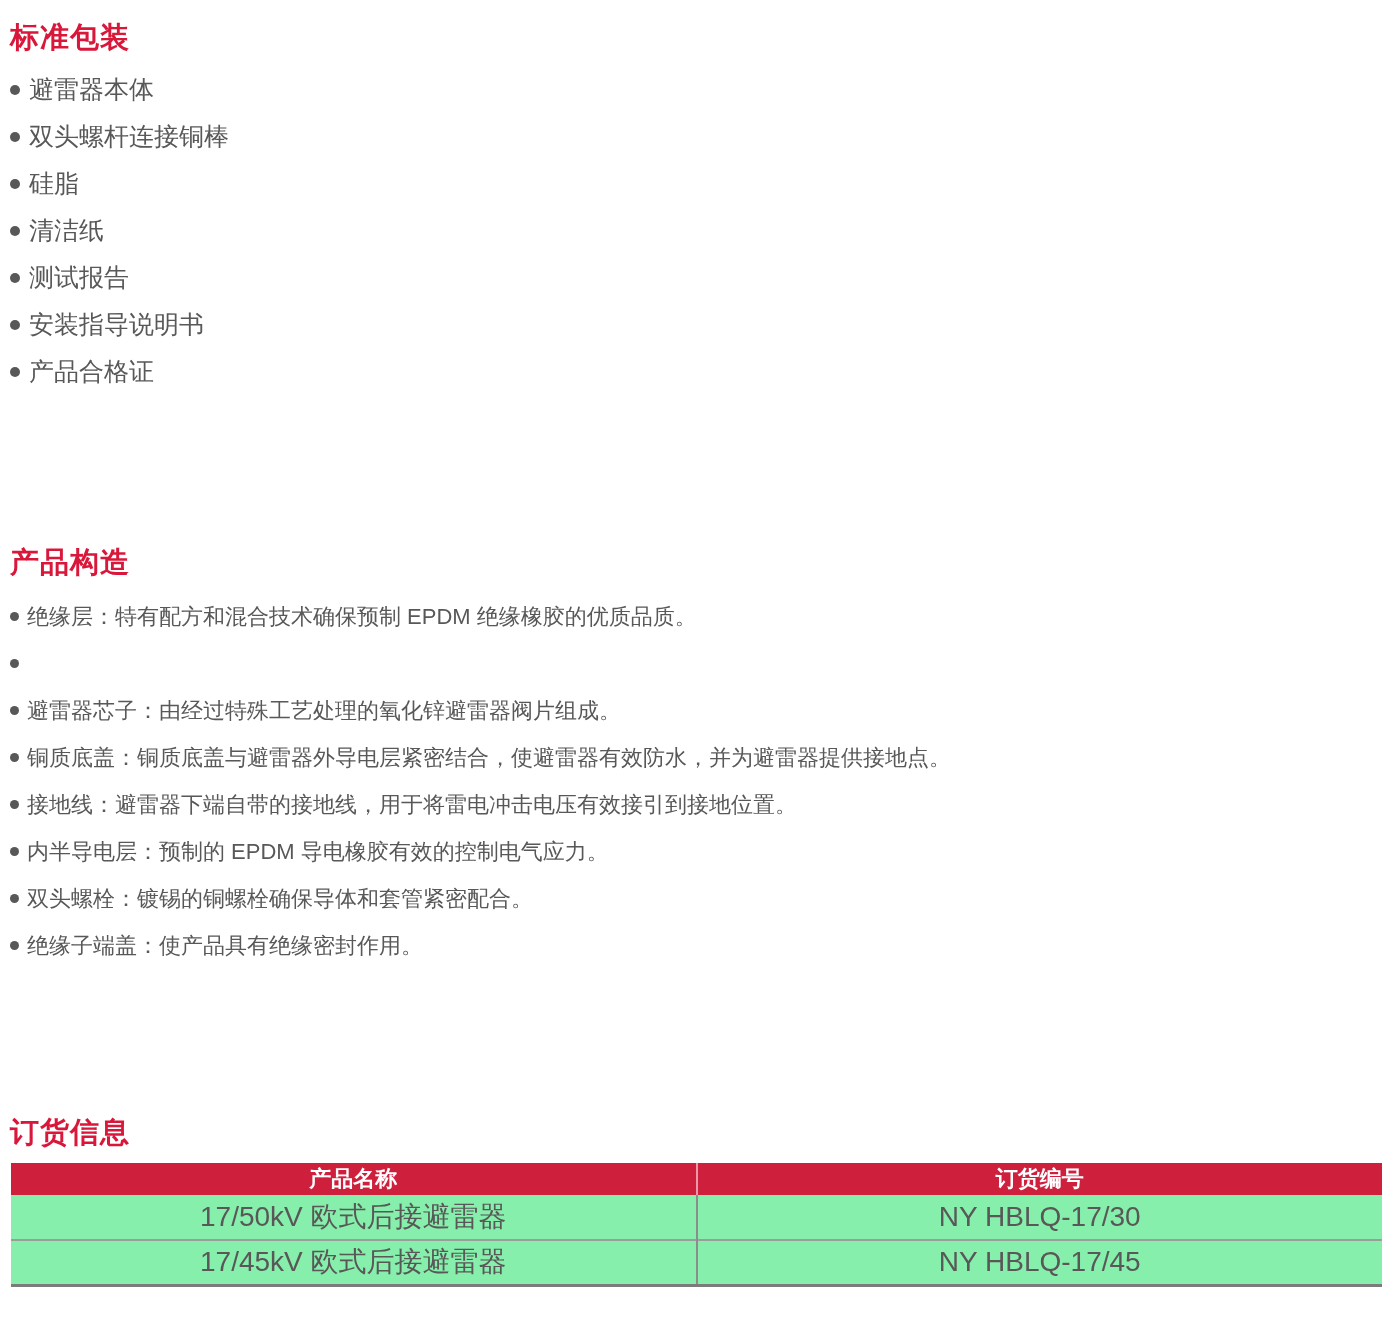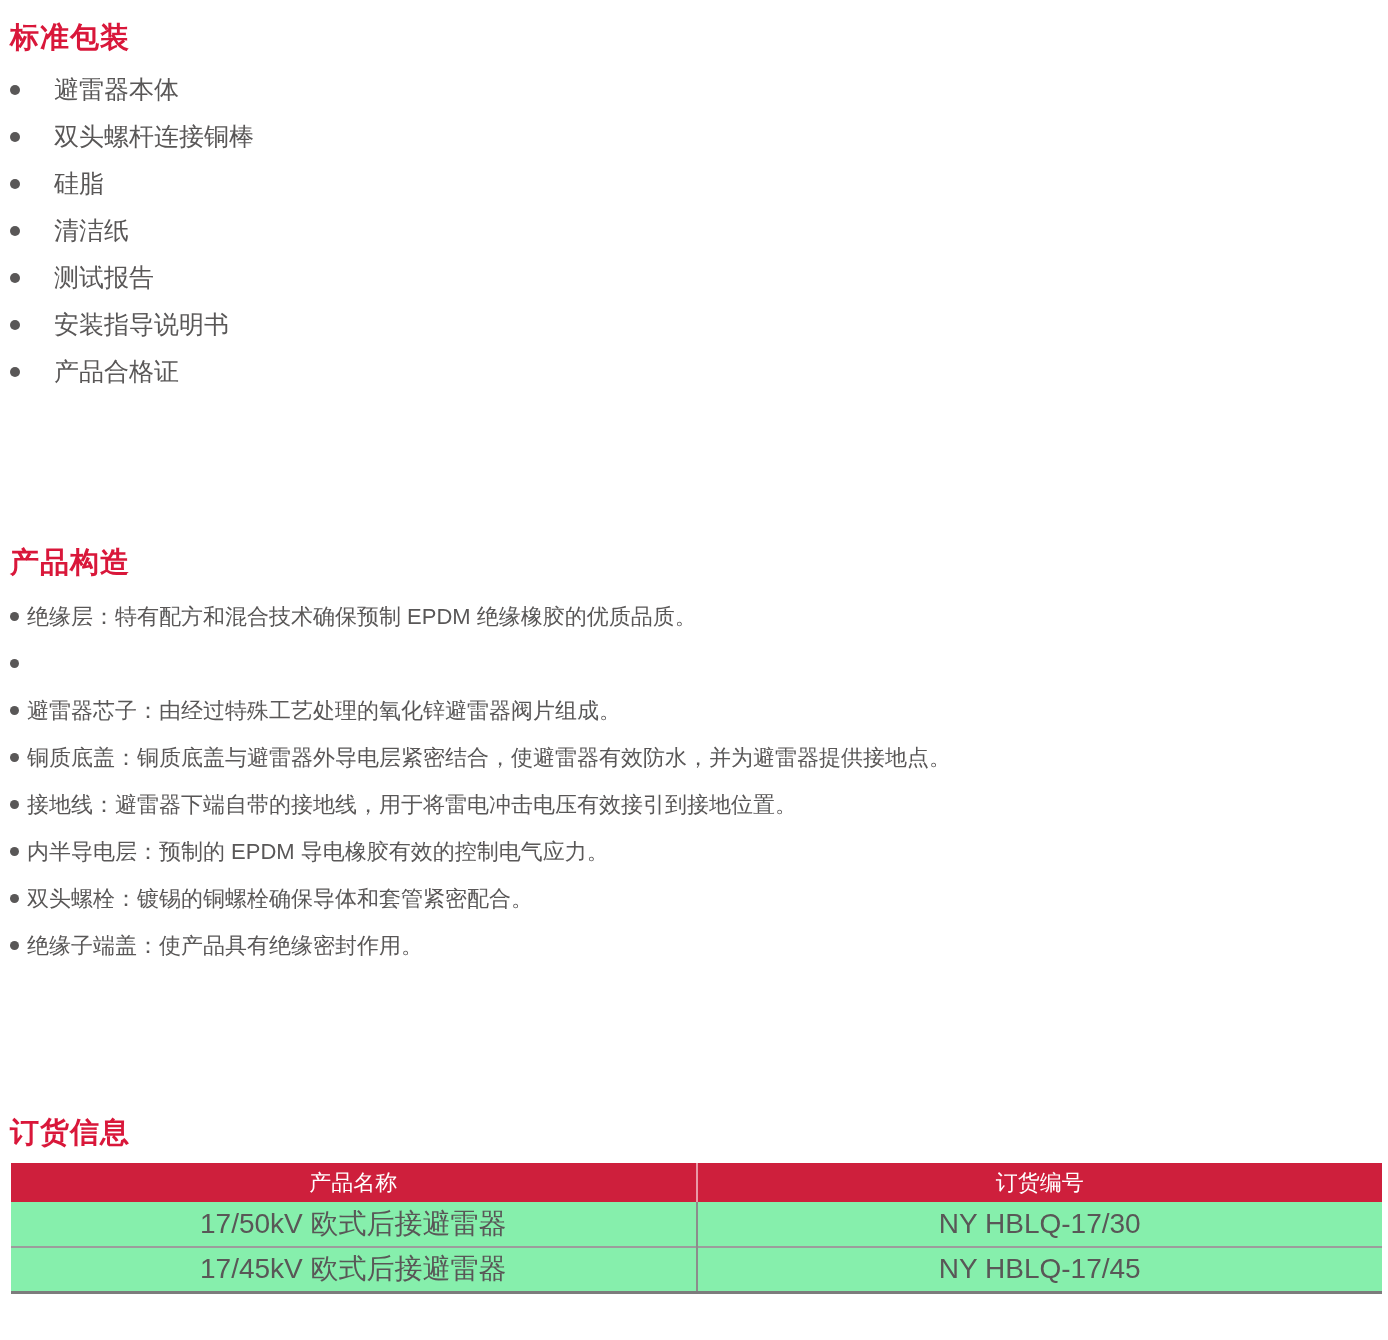--- a/index.html
+++ b/index.html
@@ -33,45 +33,45 @@
   }
   #sec-packaging ul.bullet-list    { margin-top: 14px; }
   #sec-construction ul.bullet-list { margin-top: 16px; }
 
   ul.bullet-list li {
     display: flex;
     align-items: center;
     height: 47px;
     color: #595757;
   }
-  #sec-packaging li    { font-size: 25px; gap: 25px; }
+  #sec-packaging li    { font-size: 25px; }
   #sec-construction li { font-size: 22px; }
 
   .bullet {
     flex: 0 0 auto;
     width: 10px; height: 10px;
     border-radius: 50%;
     background: #595757;
     margin-right: 9px;
   }
   #sec-construction .bullet { width: 9px; height: 9px; margin-right: 8px; }
 
   table.order-table {
     margin-top: 16px;
     margin-left: 1px;
     width: 1371px;
     border-collapse: collapse;
     table-layout: fixed;
   }
   table.order-table col { width: 50%; }
   table.order-table th {
-    height: 39px;
+    height: 32px;
     background: #ce1f3c;
     color: #ffffff;
-    font-weight: 400;
+    font-weight: 700;
     font-size: 22px;
     text-align: center;
     vertical-align: middle;
     padding: 0;
   }
   table.order-table th:first-child {
     border-right: 2px solid rgba(255,255,255,0.55);
   }
   table.order-table td {
     height: 45px;

